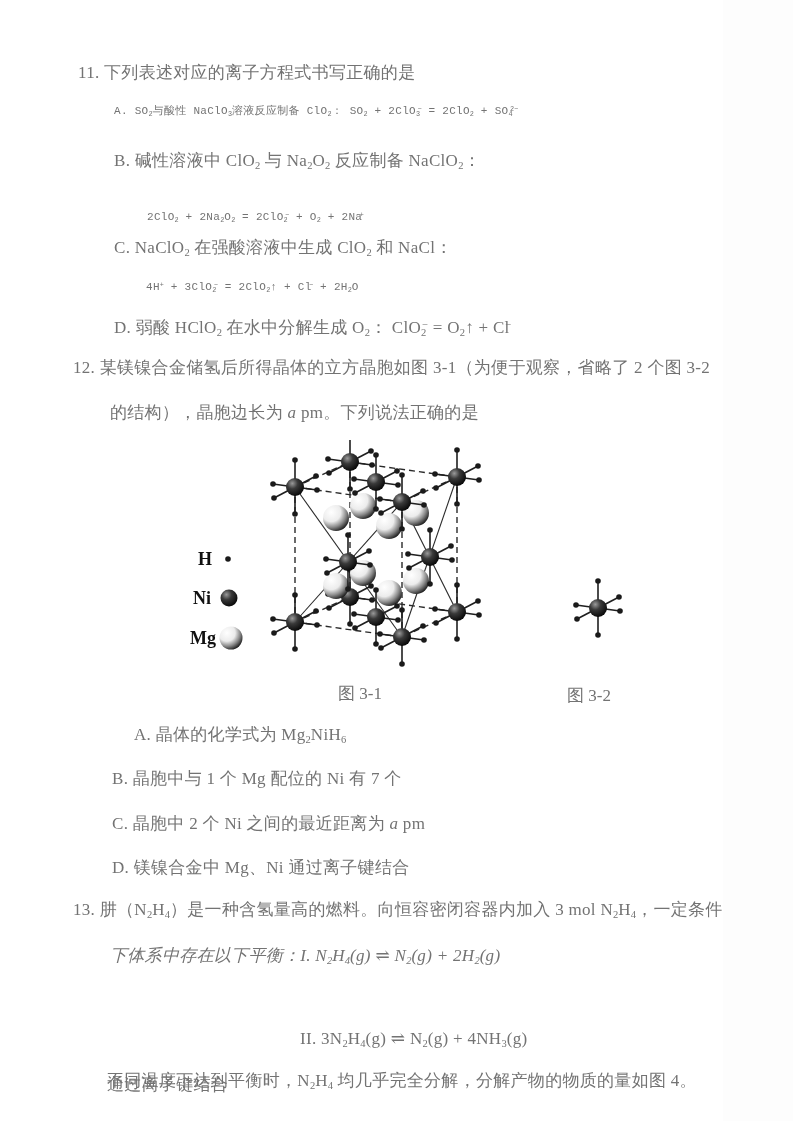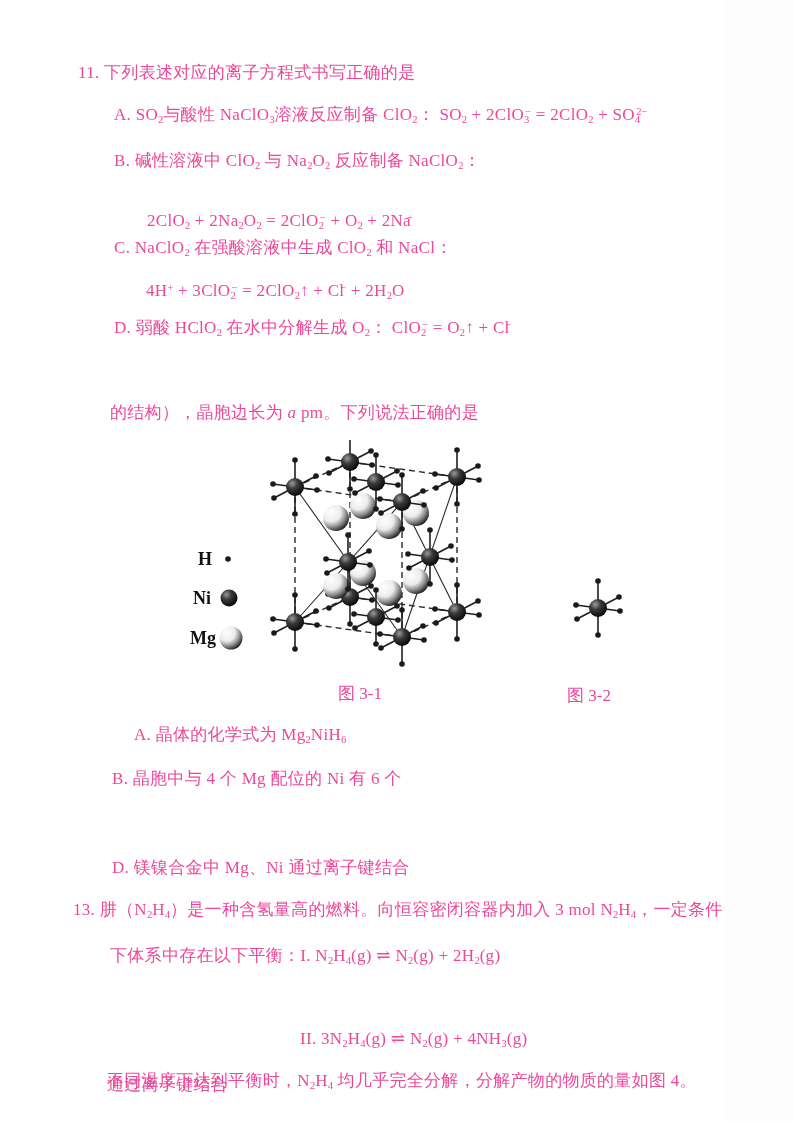--- a/index.html
+++ b/index.html
@@ -1,25 +1,25 @@
 <!DOCTYPE html>
 <html><head>
 <meta charset="utf-8">
 <style>
   html,body { margin:0; padding:0; background:#fdfdfd; }
   #page {
     position:relative; width:723px; height:1121px; background:#ffffff;
     font-family:"Liberation Serif","DejaVu Serif",serif;
-    color:#ec4899; overflow:hidden;
+    color:#737373; overflow:hidden;
   }
   .line {
     position:absolute; white-space:nowrap;
     font-size:17px; letter-spacing:0.3px; line-height:1.3;
   }
-  .eq { font-size:17px; }
+  .eq { font-size:11px;font-family:Liberation Mono, monospace; }
   sub,sup { font-size:0.62em; line-height:0; letter-spacing:0; }
   sub { vertical-align:-0.32em; }
   sup { vertical-align:0.5em; }
   sub + sup { margin-left:-0.38em; }
   i { font-style:italic; }
   .caption { position:absolute; font-size:17px; white-space:nowrap; }
   svg text {
     font-family:"Liberation Serif","DejaVu Serif",serif;
     font-weight:bold; font-size:18px; fill:#111;
   }
@@ -30,20 +30,21 @@
 <div id="page">
 
   <div class="line" style="left:78px;  top:62px;">11. 下列表述对应的离子方程式书写正确的是</div>
   <div class="line eq" style="left:114px; top:104px;">A. SO<sub>2</sub>与酸性 NaClO<sub>3</sub>溶液反应制备 ClO<sub>2</sub>： SO<sub>2</sub> + 2ClO<sub>3</sub><sup>−</sup> = 2ClO<sub>2</sub> + SO<sub>4</sub><sup>2−</sup></div>
   <div class="line" style="left:114px; top:150px;">B. 碱性溶液中 ClO<sub>2</sub> 与 Na<sub>2</sub>O<sub>2</sub> 反应制备 NaClO<sub>2</sub>：</div>
   <div class="line eq" style="left:147px; top:193px;margin-top:17px;">2ClO<sub>2</sub> + 2Na<sub>2</sub>O<sub>2</sub> = 2ClO<sub>2</sub><sup>−</sup> + O<sub>2</sub> + 2Na<sup>+</sup></div>
   <div class="line" style="left:114px; top:237px;">C. NaClO<sub>2</sub> 在强酸溶液中生成 ClO<sub>2</sub> 和 NaCl：</div>
   <div class="line eq" style="left:146px; top:280px;">4H<sup>+</sup> + 3ClO<sub>2</sub><sup>−</sup> = 2ClO<sub>2</sub>↑ + Cl<sup>−</sup> + 2H<sub>2</sub>O</div>
   <div class="line" style="left:114px; top:317px;">D. 弱酸 HClO<sub>2</sub> 在水中分解生成 O<sub>2</sub>： ClO<sub>2</sub><sup>−</sup> = O<sub>2</sub>↑ + Cl<sup>−</sup></div>
 
+  <div class="line" style="left:73px;  top:357px;">12. 某镁镍合金储氢后所得晶体的立方晶胞如图 3-1（为便于观察，省略了 2 个图 3-2</div>
   <div class="line" style="left:110px; top:402px;">的结构），晶胞边长为 <i>a</i> pm。下列说法正确的是</div>
 
   <svg style="position:absolute; left:170px; top:440px;" width="480" height="240" viewBox="0 0 480 240">
     <defs>
       <radialGradient id="niG" cx="35%" cy="30%" r="75%">
         <stop offset="0" stop-color="#9a9a9a"></stop>
         <stop offset="0.4" stop-color="#3a3a3a"></stop>
         <stop offset="1" stop-color="#050505"></stop>
       </radialGradient>
       <radialGradient id="mgG" cx="32%" cy="28%" r="80%">
@@ -131,22 +132,23 @@
       <circle cx="59" cy="158" r="8.5" fill="url(#niG)"></circle>
       <text x="20" y="204">Mg</text>
       <circle cx="61" cy="198" r="11.5" fill="url(#mgG)"></circle>
     </g>
   </svg>
 
   <div class="caption" style="left:338px; top:682px;">图 3-1</div>
   <div class="caption" style="left:567px; top:684px;">图 3-2</div>
 
   <div class="line" style="left:112px; top:724px;margin-left:22px;">A. 晶体的化学式为 Mg<sub>2</sub>NiH<sub>6</sub></div>
-  <div class="line" style="left:112px; top:768px;">B. 晶胞中与 4 个 Mg 配位的 Ni 有 6 个</div>
+  <div class="line" style="left:112px; top:768px;">B. 晶胞中与 1 个 Mg 配位的 Ni 有 7 个</div>
+  <div class="line" style="left:112px; top:813px;">C. 晶胞中 2 个 Ni 之间的最近距离为 <i>a</i> pm</div>
   <div class="line" style="left:112px; top:857px;text-align:center;">D. 镁镍合金中 Mg、Ni 通过离子键结合</div>
 
   <div class="line" style="left:73px;  top:899px;">13. 肼（N<sub>2</sub>H<sub>4</sub>）是一种含氢量高的燃料。向恒容密闭容器内加入 3 mol N<sub>2</sub>H<sub>4</sub>，一定条件</div>
-  <div class="line" style="left:110px; top:945px;">下体系中存在以下平衡：I. N<sub>2</sub>H<sub>4</sub>(g) ⇌ N<sub>2</sub>(g) + 2H<sub>2</sub>(g)</div>
+  <div class="line" style="left:110px; top:945px;font-style:italic;">下体系中存在以下平衡：I. N<sub>2</sub>H<sub>4</sub>(g) ⇌ N<sub>2</sub>(g) + 2H<sub>2</sub>(g)</div>
   <div class="line" style="left:300px; top:988px;margin-top:40px;">II. 3N<sub>2</sub>H<sub>4</sub>(g) ⇌ N<sub>2</sub>(g) + 4NH<sub>3</sub>(g)</div>
   <div class="line" style="left:107px; top:1030px;margin-top:40px;">不同温度下达到平衡时，N<sub>2</sub>H<sub>4</sub> 均几乎完全分解，分解产物的物质的量如图 4。</div>
   <div class="line" style="left:107px; top:1074px;">通过离子键结合</div>
 
 </div>
 
 </body></html>

